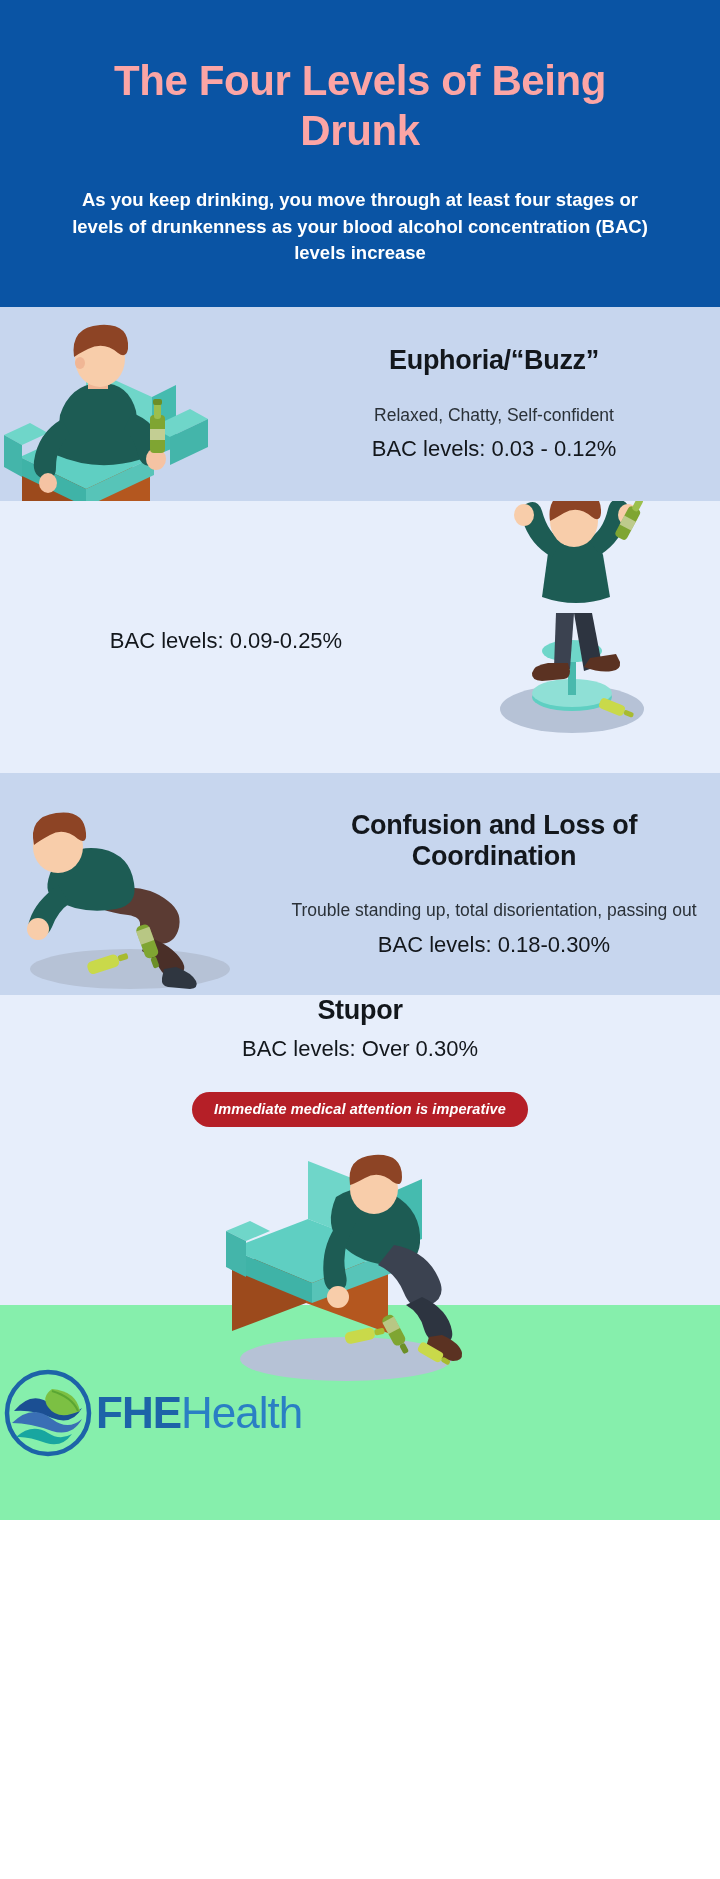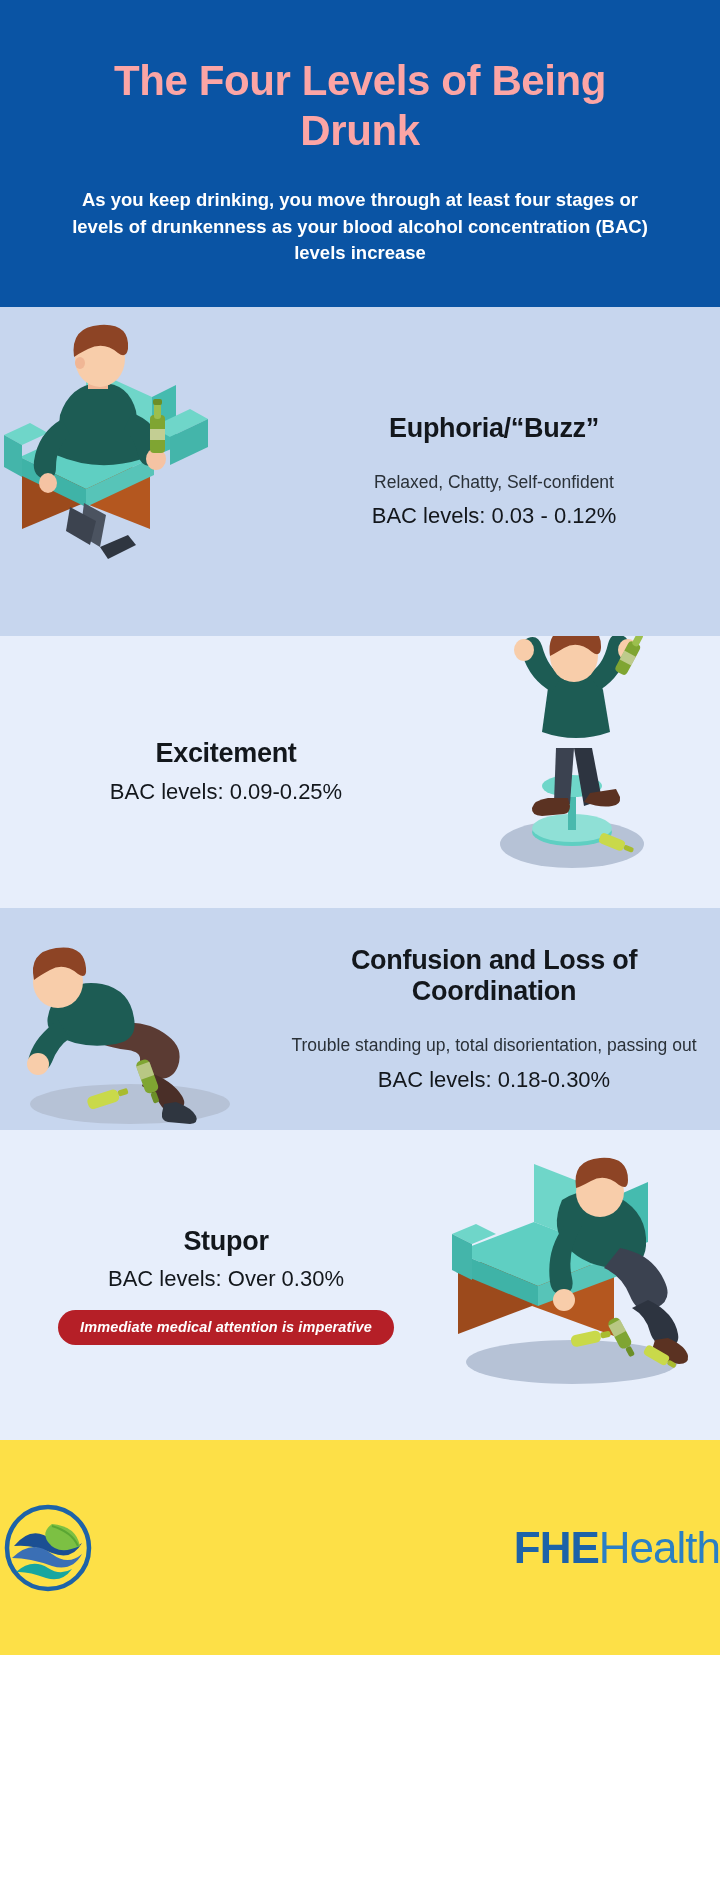--- a/index.html
+++ b/index.html
@@ -40,24 +40,24 @@
 
   
   .section {
     display: flex;
     align-items: center;
     position: relative;
   }
   .sec-shade-a { background: #c7d6ee; }
   .sec-shade-b { background: #e7eefb; }
 
-  .sec1 { height: 329px; }
+  .sec1 { height: 194px; }
   .sec2 { height: 272px; }
   .sec3 { height: 222px; }
-  .sec4 { height: 310px; }
+  .sec4 { height: 310px; flex-direction: column; }
 
   .art {
     width: 268px;
     flex: 0 0 268px;
     height: 100%;
     position: relative;
   }
   .copy {
     flex: 1 1 auto;
     text-align: center;
@@ -88,30 +88,31 @@
   .warn-badge {
     display: inline-block;
     background: #b51f27;
     color: #ffffff;
     font-size: 14.5px;
     font-weight: bold;
     font-style: italic;
     padding: 9px 22px 10px 22px;
     border-radius: 22px;
     letter-spacing: 0.1px;
+    margin-top: 13px;
   }
 
   
   .footer {
     height: 215px;
-    background: #fde047;
+    background: #86efac;
     display: flex;
     align-items: center;
-    justify-content: space-between;
-    gap: 12px;
+    justify-content: flex-start;
+    gap: 0;
   }
   .logo-text {
     font-size: 44px;
     letter-spacing: -1px;
     line-height: 1;
   }
   .logo-fhe { color: #1d63a8; font-weight: bold; }
   .logo-health { color: #2a7fc4; font-weight: normal; }
 </style>
 </head>
@@ -172,21 +173,20 @@
     </div>
     <div class="copy">
       <div class="stage-title">Euphoria/“Buzz”</div>
       <div class="stage-desc">Relaxed, Chatty, Self-confident</div>
       <div class="stage-bac">BAC levels: 0.03 - 0.12%</div>
     </div>
   </div>
 
   <div class="section sec2 sec-shade-b">
     <div class="copy">
-      <div class="stage-title">Excitement</div>
       <div class="stage-bac">BAC levels: 0.09-0.25%</div>
     </div>
     <div class="art">
       <svg width="268" height="272" viewBox="0 0 268 272">
 
         <ellipse cx="120" cy="208" rx="72" ry="24" fill="#b6c2d6"></ellipse>
 
         <ellipse cx="120" cy="196" rx="40" ry="14" fill="#5fcfc2"></ellipse>
         <ellipse cx="120" cy="192" rx="40" ry="14" fill="#8fe0d6"></ellipse>
         <rect x="116" y="150" width="8" height="44" fill="#49b9ad"></rect>

